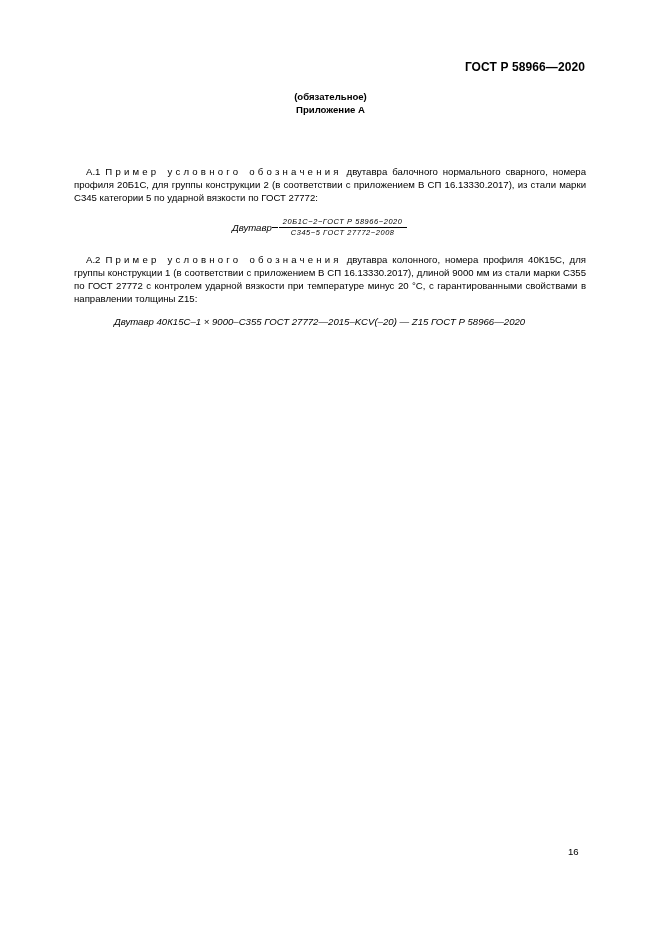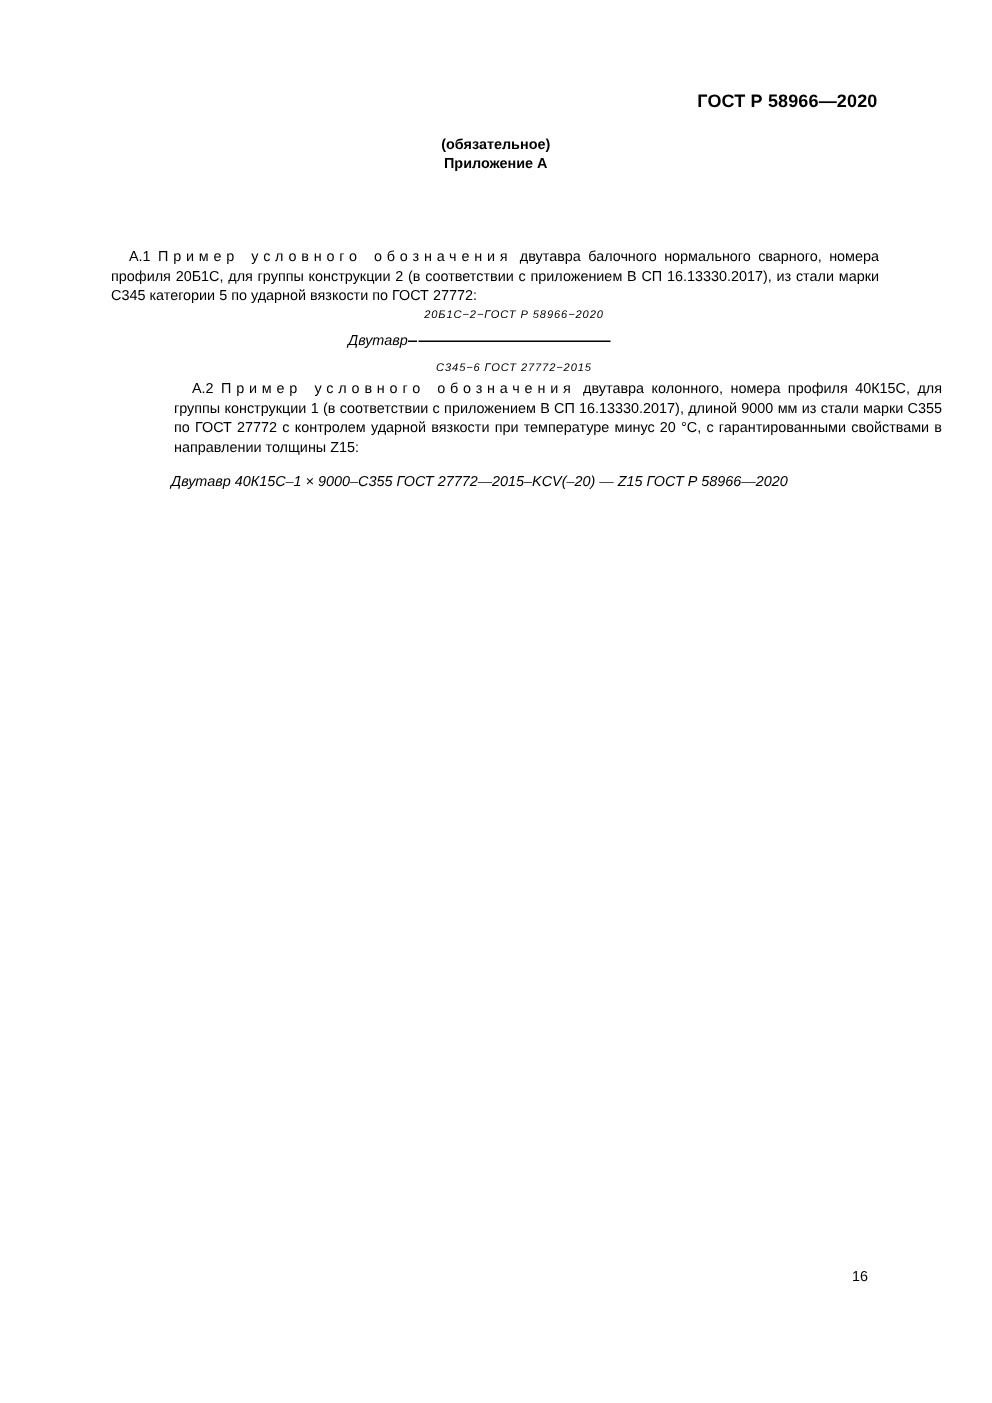--- a/index.html
+++ b/index.html
@@ -20,27 +20,27 @@
       position: absolute; left: 0; width: 661px; top: 141px; text-align: center;
       font-size: 11.2px; font-weight: bold;
     }
     .para {
       position: absolute; left: 74px; width: 512px;
       font-size: 9.6px; line-height: 13px; text-align: justify;
     }
     .para .indent { display: inline-block; width: 12px; }
     .spaced { letter-spacing: 3.2px; }
     .p1 { top: 165px; }
-    .p2 { top: 253px; margin-left: 42px; }
+    .p2 { top: 253px; }
     .formula {
       position: absolute; left: 220px; top: 214px; height: 26px;
       display: flex; align-items: center;
       font-style: italic; font-size: 9.6px; margin-left: 12px;
     }
-    .frac { display: inline-flex; flex-direction: column; align-items: center; margin-left: 1px; gap: 12px; }
+    .frac { display: inline-flex; flex-direction: column; align-items: center; margin-left: 1px; }
     .frac .num, .frac .den { font-size: 7.4px; letter-spacing: 0.6px; padding: 0 4px; line-height: 10px; }
     .frac .bar { width: 100%; height: 1px; background: #000; }
     .frac-wrap { display: flex; align-items: center; }
     .lead-line { width: 6px; height: 1px; background: #000; }
     .formula2 {
       position: absolute; left: 102px; top: 316px;
       font-style: italic; font-size: 9.6px; margin-left: 12px;
     }
     .pagenum {
       position: absolute; left: 568px; top: 846px; font-size: 9.6px;
@@ -65,21 +65,21 @@
     <span>двутавра балочного нормального сварного, номера профиля 20Б1С, для группы конструкции 2 (в соответствии с приложением В СП 16.13330.2017), из стали марки С345 категории 5 по ударной вязкости по ГОСТ 27772:</span>
   </div>
 
   <div class="formula">
     <span>Двутавр</span>
     <span class="frac-wrap">
       <span class="lead-line"></span>
       <span class="frac">
         <span class="num">20Б1С−2−ГОСТ Р 58966−2020</span>
         <span class="bar"></span>
-        <span class="den">С345−6 ГОСТ 27772−2015</span>
+        <span class="den">С345−5 ГОСТ 27772−2008</span>
       </span>
     </span>
   </div>
 
   <div class="para p2">
     <span class="indent"></span><span>А.2</span>
     <span class="spaced">Пример условного обозначения</span>
     <span>двутавра колонного, номера профиля 40К15С, для группы конструкции 1 (в соответствии с приложением В СП 16.13330.2017), длиной 9000 мм из стали марки С355 по ГОСТ 27772 с контролем ударной вязкости при температуре минус 20 °С, с гарантированными свойствами в направлении толщины Z15:</span>
   </div>
 

